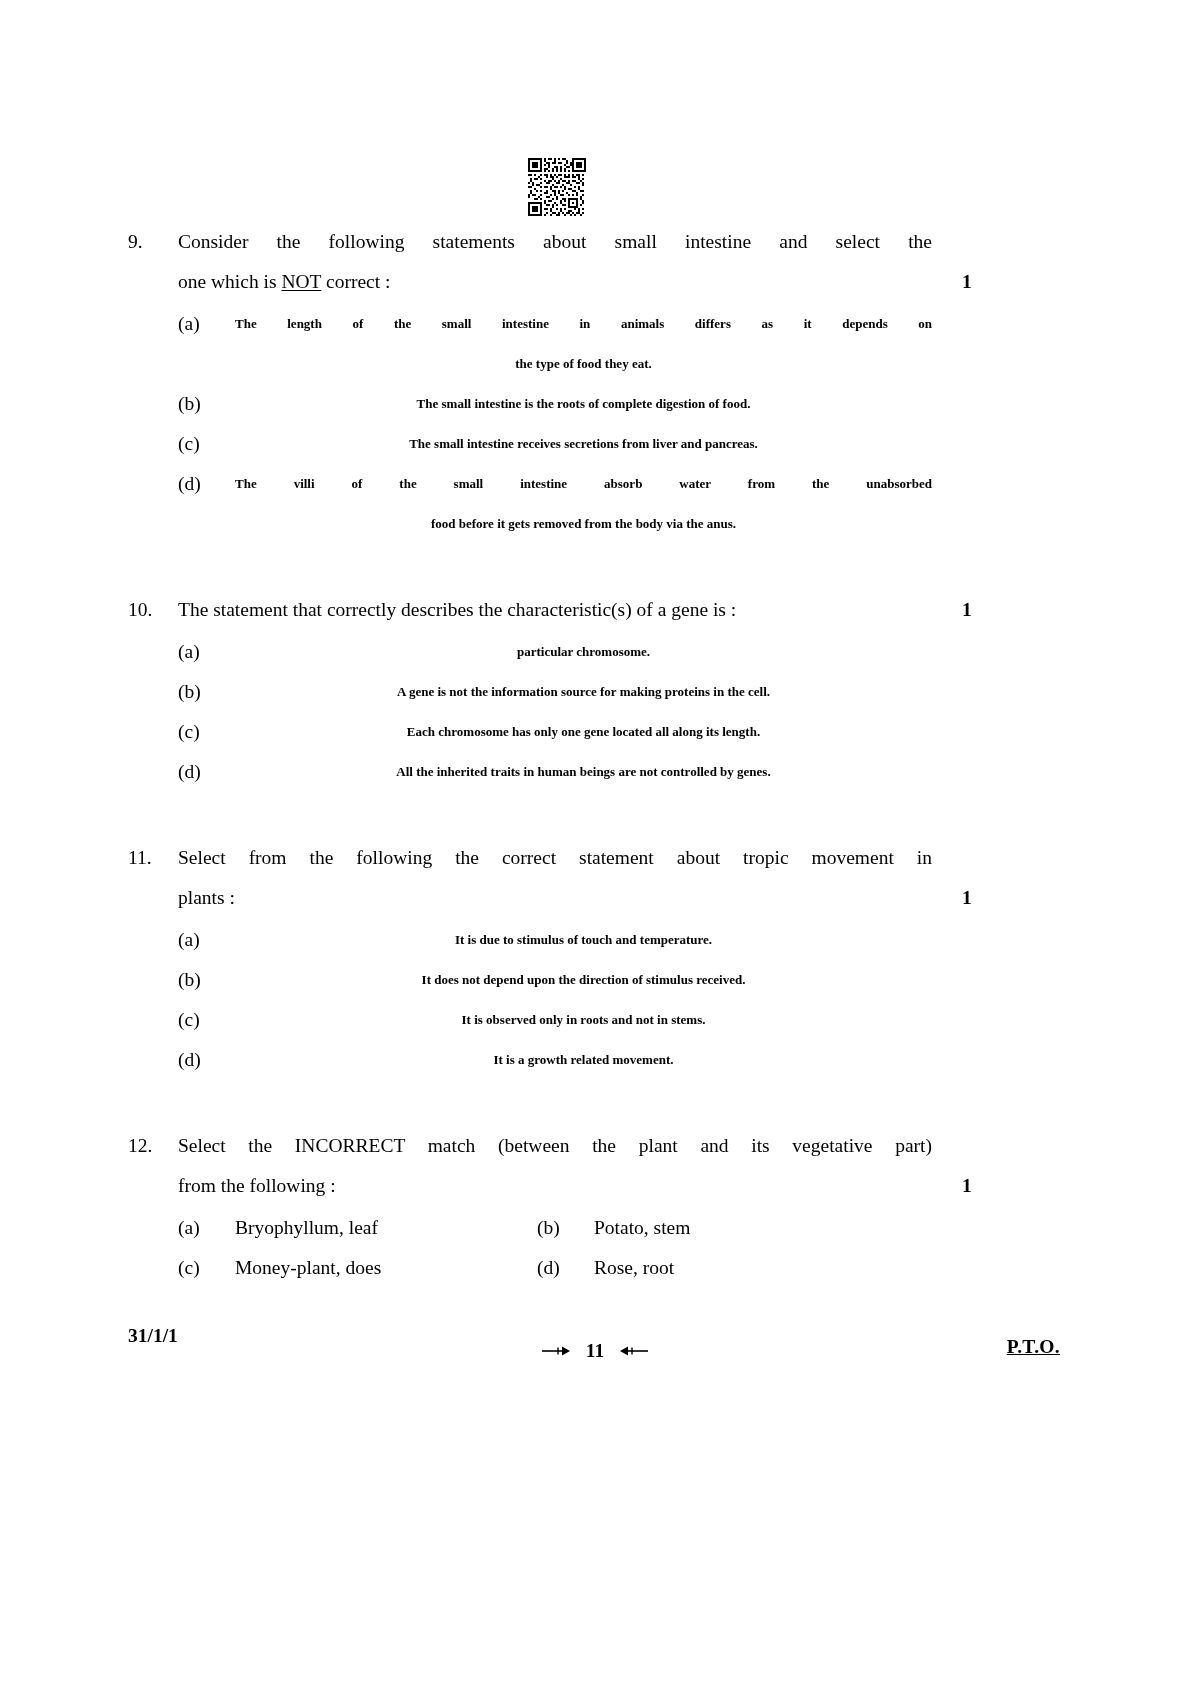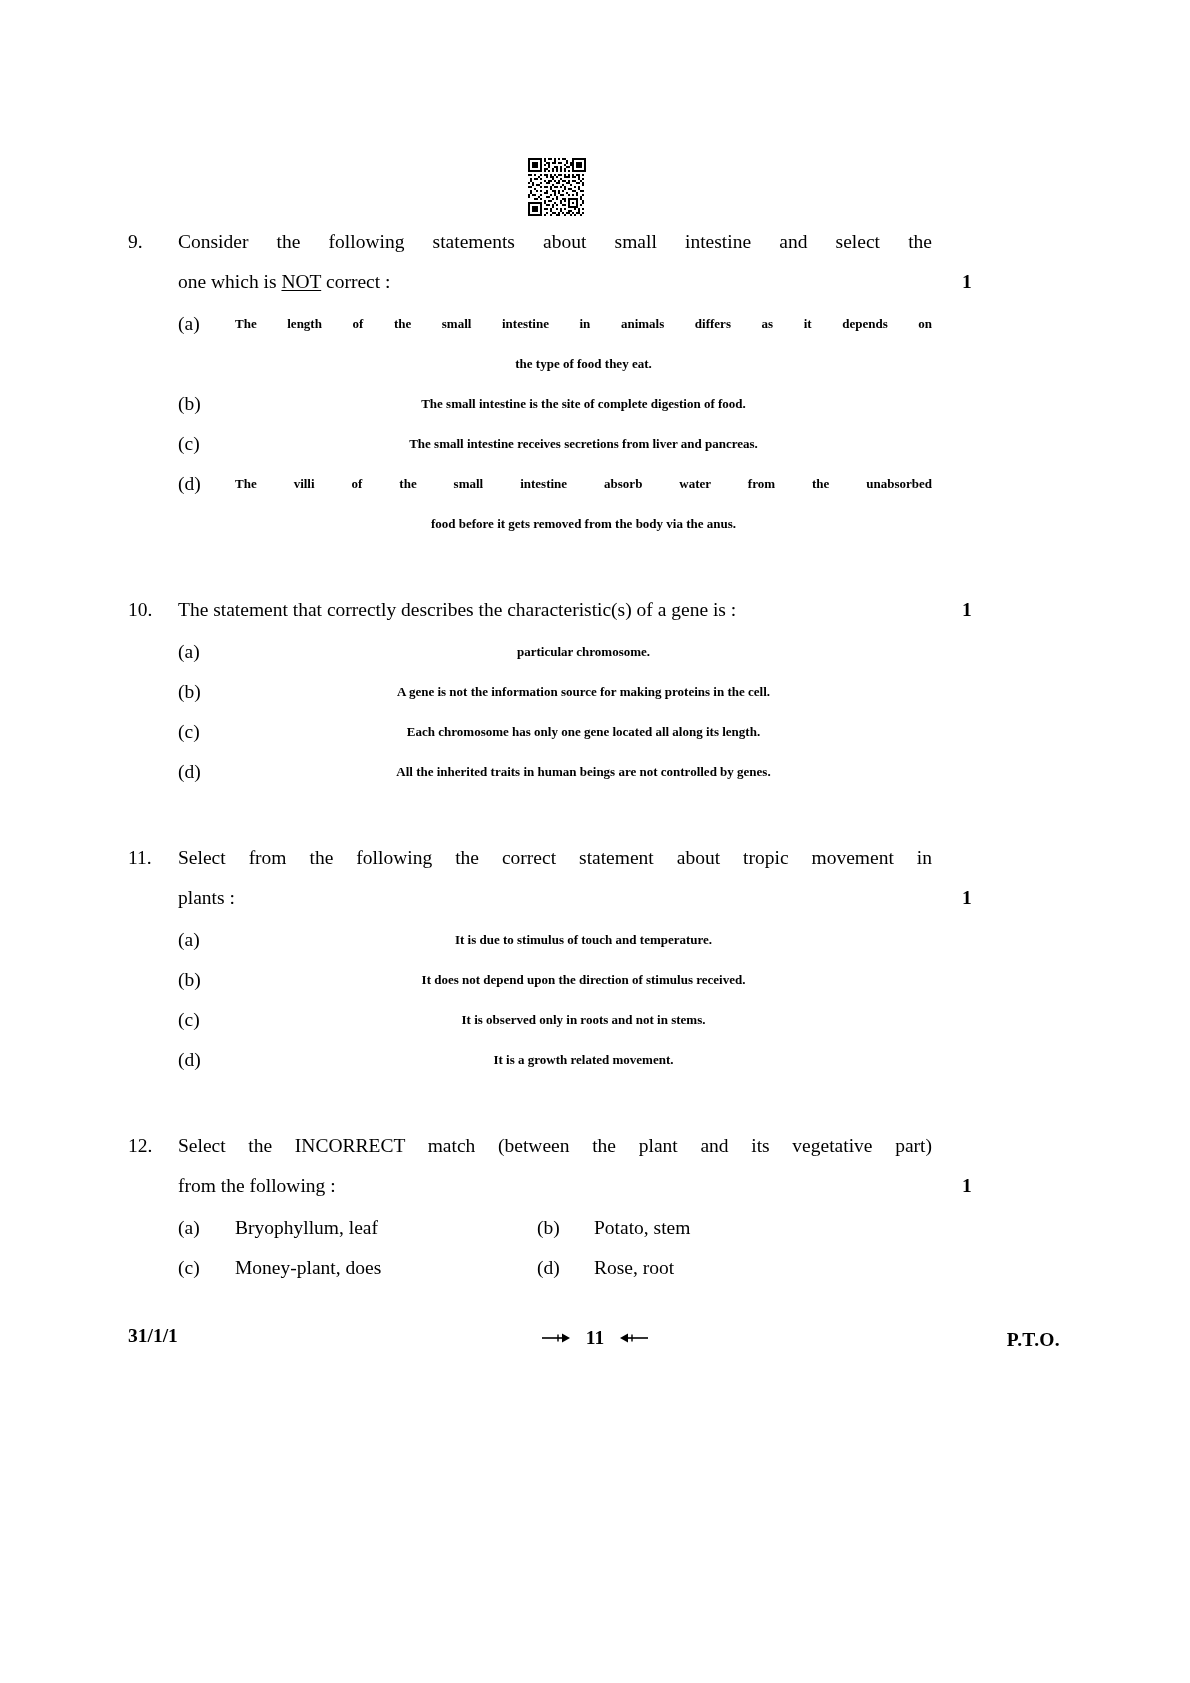--- a/index.html
+++ b/index.html
@@ -151,41 +151,42 @@
     position: absolute;
     left: 128px;
     top: 0;
     font-size: 19.5px;
     line-height: 40px;
     font-weight: bold;
   }
   .footer-center {
     position: absolute;
     left: 0;
-    top: 0;
+    top: 13px;
     width: 1190px;
     text-align: center;
     font-size: 19.5px;
     line-height: 40px;
     font-weight: bold;
   }
   .footer-center .orn {
     display: inline-block;
     vertical-align: middle;
     margin: 0 9px;
   }
   .footer-center .pageno { display: inline-block; vertical-align: middle; }
   .footer-right {
     position: absolute;
     right: 128px;
-    top: 4px;
+    top: 11px;
     font-size: 19.5px;
     line-height: 40px;
     font-weight: bold;
     letter-spacing: 0.3px;
+    text-decoration: underline;
   }
 </style>
 </head>
 <body>
 
 <div id="page">
 
   <div class="qr-wrap">
     <svg viewBox="0 0 29 29" shape-rendering="crispEdges" aria-hidden="true">
       <rect width="29" height="29" fill="#ffffff"></rect>
@@ -381,21 +382,21 @@
         <div class="option">
           <span class="opt-label">(a)</span>
           <div class="opt-text">
             <span class="stretched">The length of the small intestine in animals differs as it depends on</span>
             <span class="lastline">the type of food they eat.</span>
           </div>
         </div>
         <div class="option">
           <span class="opt-label">(b)</span>
           <div class="opt-text">
-            <span class="lastline">The small intestine is the site of complete digestion of food.</span>
+            <span class="lastline">The small intestine is the roots of complete digestion of food.</span>
           </div>
         </div>
         <div class="option">
           <span class="opt-label">(c)</span>
           <div class="opt-text">
             <span class="lastline">The small intestine receives secretions from liver and pancreas.</span>
           </div>
         </div>
         <div class="option">
           <span class="opt-label">(d)</span>

